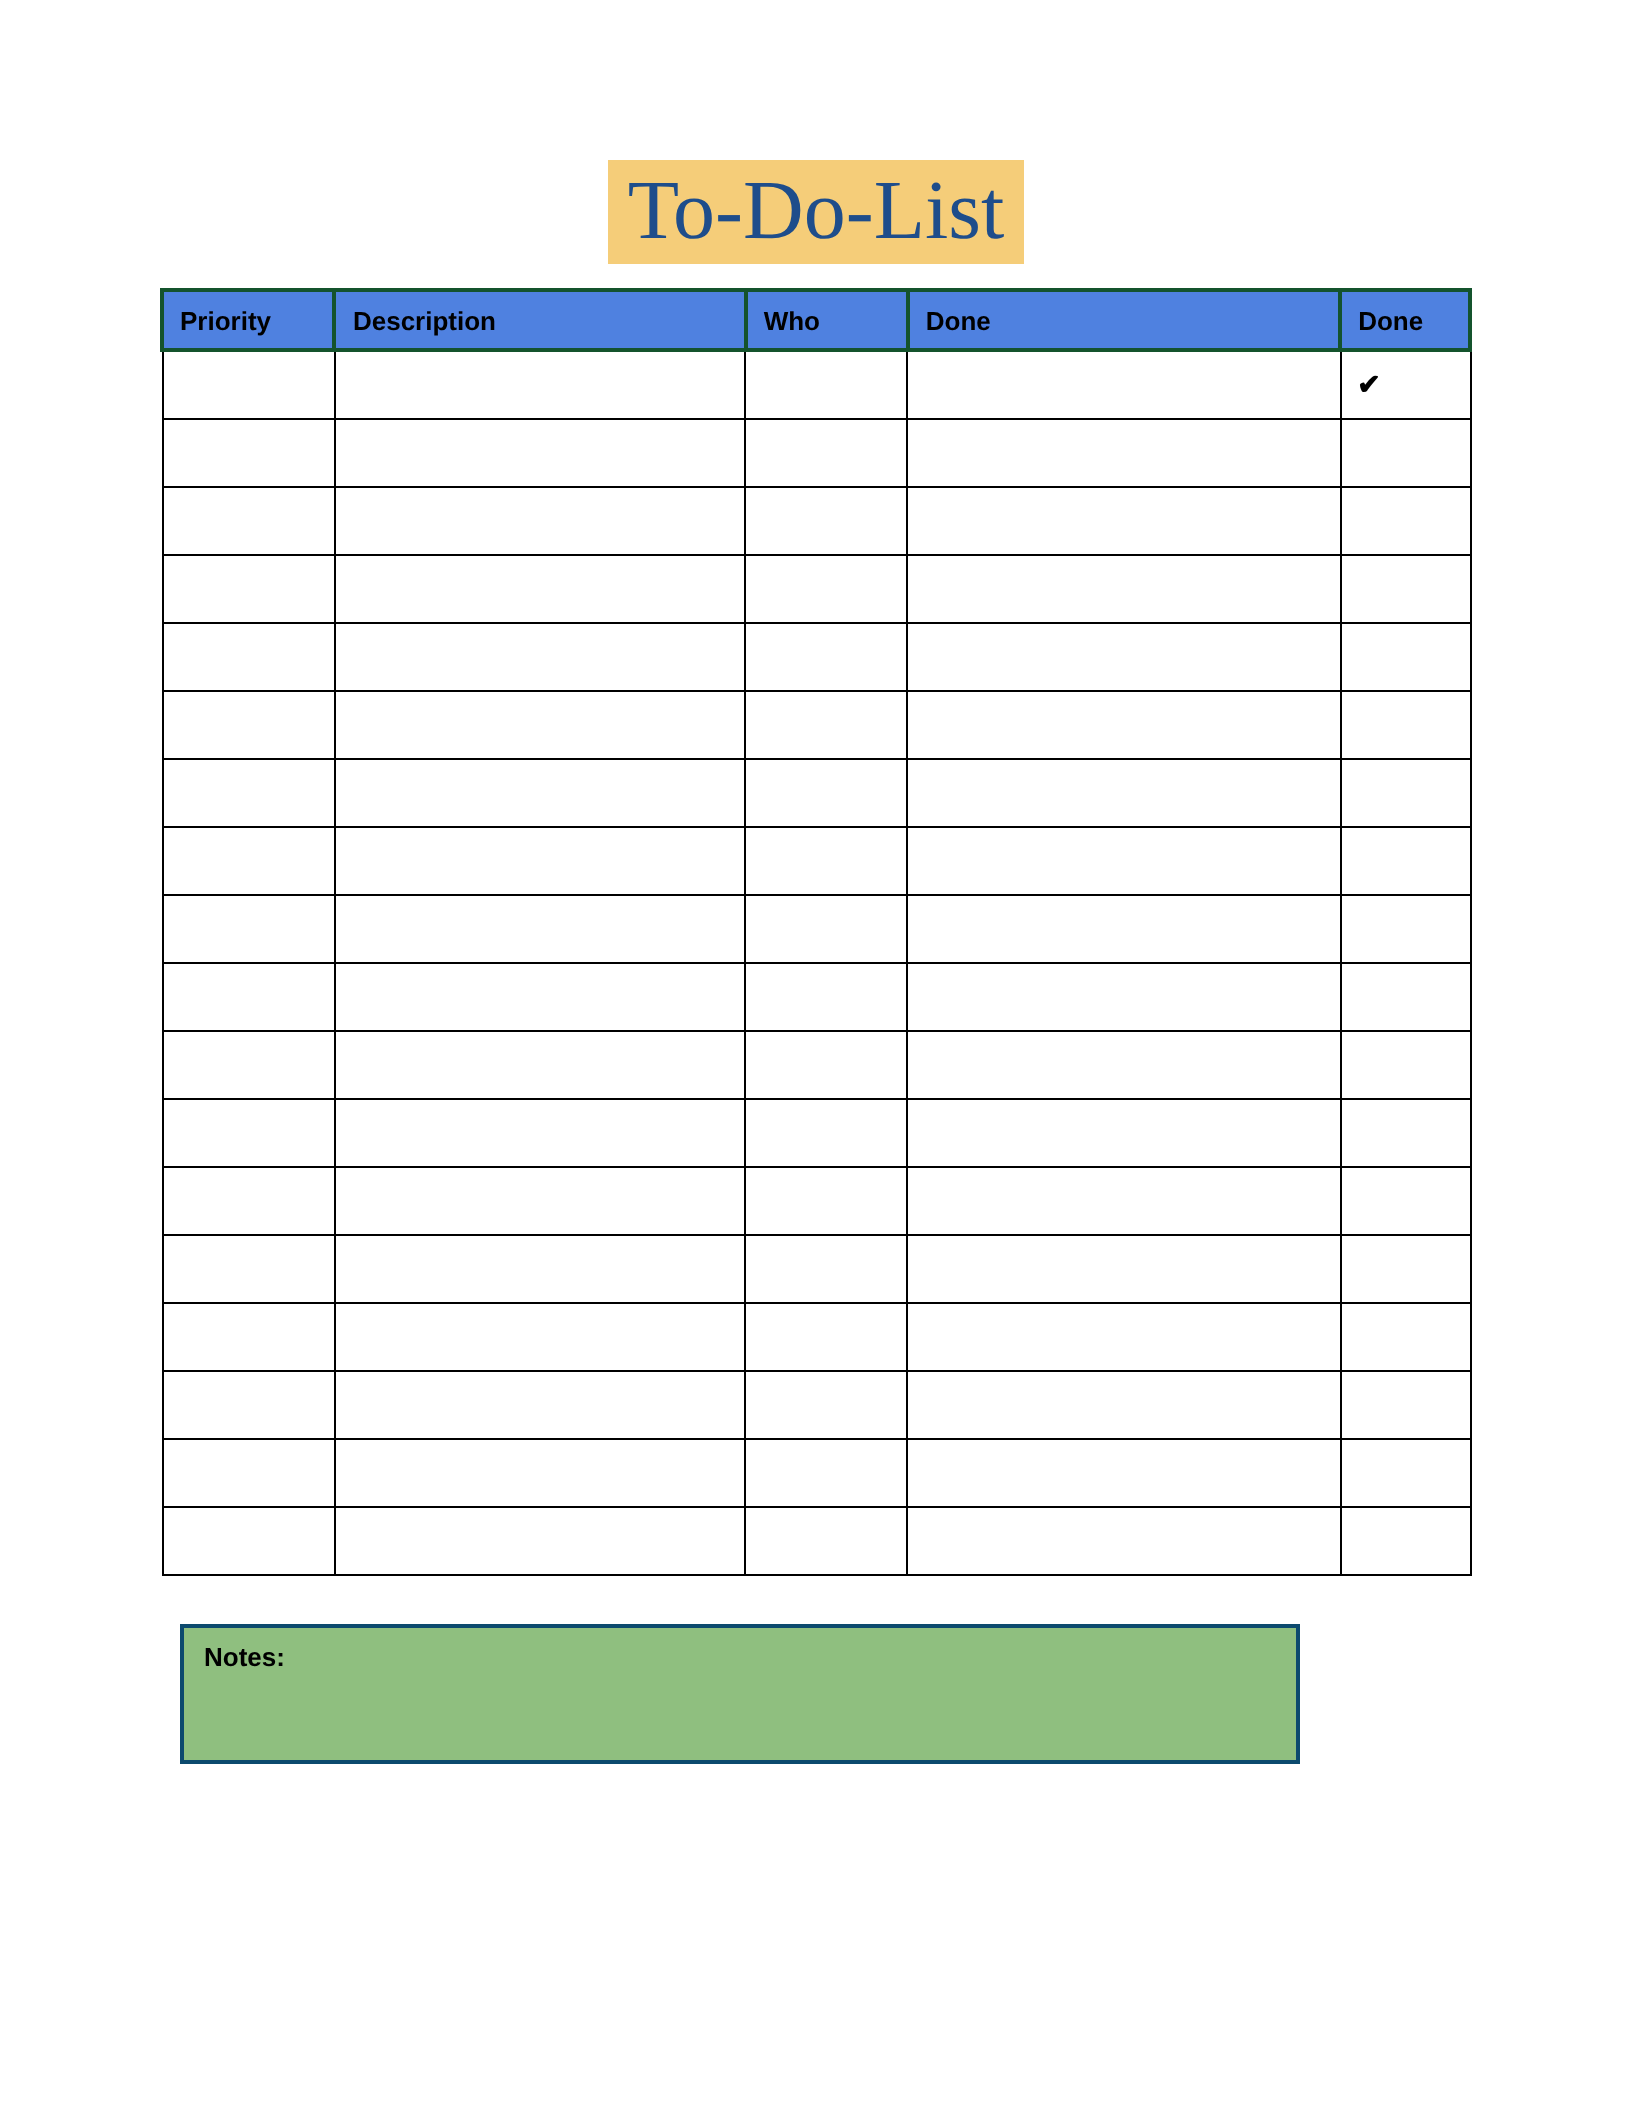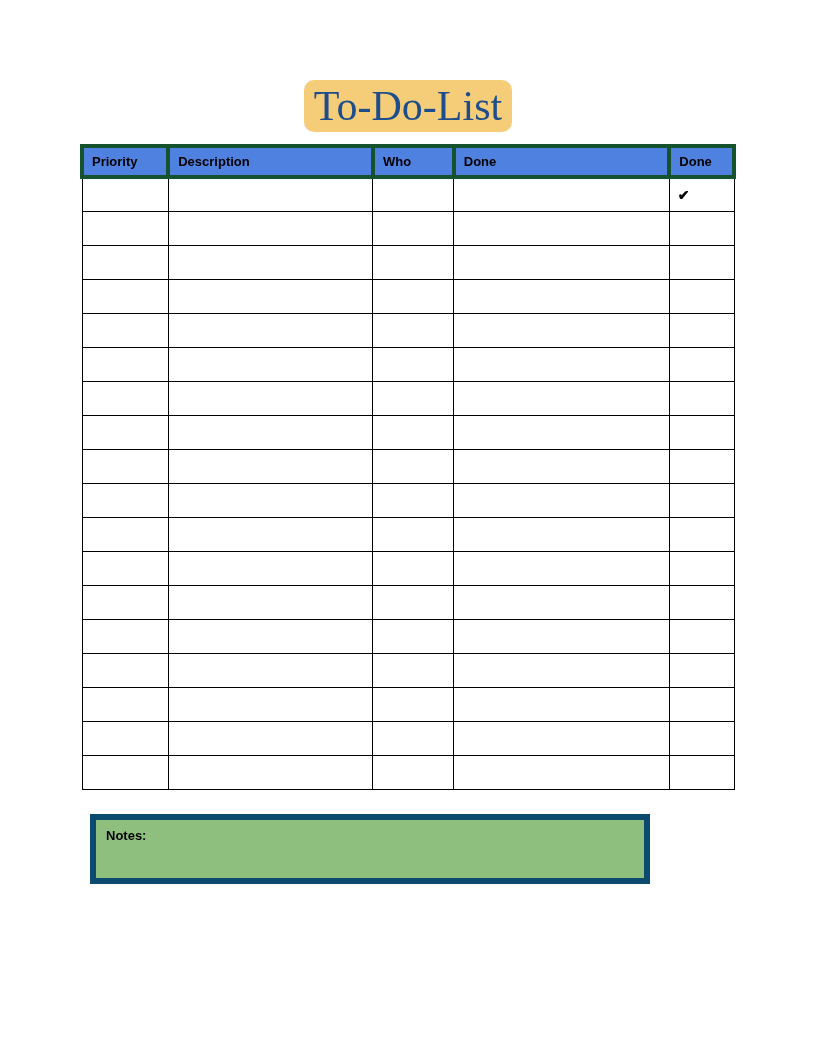--- a/index.html
+++ b/index.html
@@ -18,35 +18,34 @@
       margin-bottom: 12px;
     }
     .title {
       display: inline-block;
       background: #f5cd79;
       color: #1e4d8b;
       font-family: Georgia, 'Times New Roman', serif;
       font-size: 42px;
       font-weight: normal;
       padding: 2px 10px;
-      border-radius: 10px;
     }
     table.todo {
       width: 100%;
       border-collapse: collapse;
       table-layout: fixed;
     }
     table.todo th {
       background: #4f81e0;
       color: #000000;
       font-weight: bold;
       font-size: 13px;
       text-align: left;
       padding: 6px 8px;
-      border: 4px solid #14532d;
+      border: 2px solid #14532d;
       height: 30px;
     }
     table.todo td {
       border: 1px solid #000000;
       height: 34px;
       padding: 4px 8px;
       font-size: 13px;
       vertical-align: middle;
     }
     .col-priority { width: 80px; }
@@ -57,21 +56,21 @@
     .check-icon {
       font-size: 14px;
       font-weight: bold;
     }
     .notes-box {
       margin-top: 24px;
       margin-left: 10px;
       width: 560px;
       height: 70px;
       background: #8fbf7f;
-      border: 6px solid #0c4a6e;
+      border: 2px solid #0c4a6e;
       padding: 6px 10px;
     }
     .notes-label {
       font-size: 13px;
       font-weight: bold;
       color: #000000;
     }
   </style>
 </head>
 <body>

